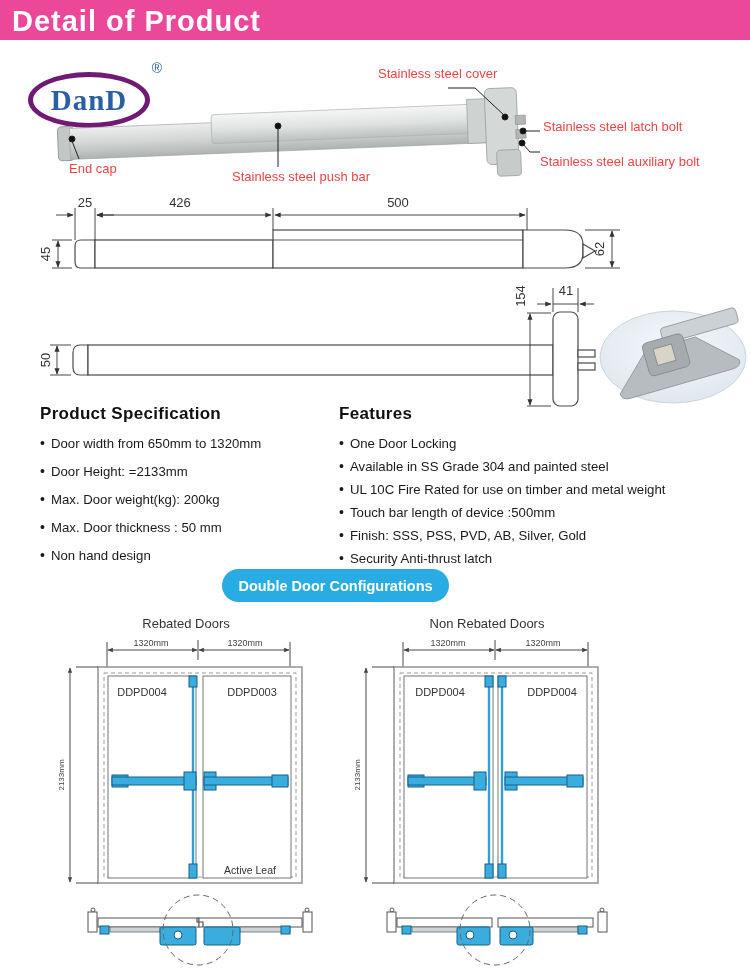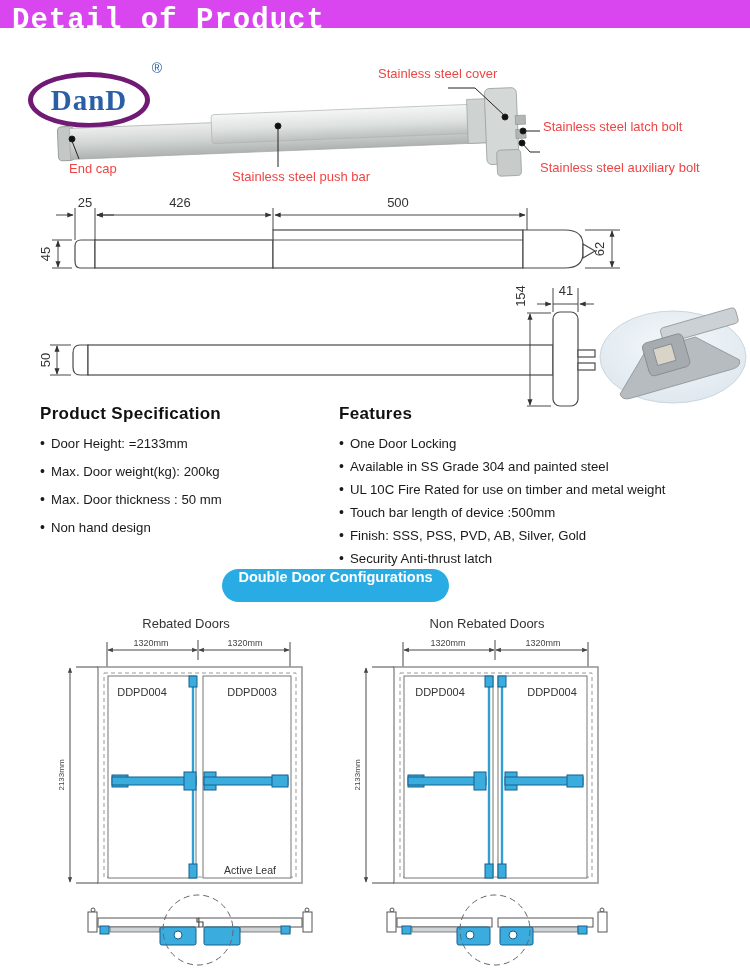--- a/index.html
+++ b/index.html
@@ -1,20 +1,20 @@
 <!DOCTYPE html>
 <html><head>
 <meta charset="utf-8">
 <style>
   html,body{margin:0;padding:0;}
   body{width:750px;height:975px;position:relative;background:#ffffff;
        font-family:"Liberation Sans",sans-serif;color:#1a1a1a;overflow:hidden;}
 
   
-  .banner{position:absolute;left:0;top:0;width:750px;height:28px;background:#d946ef;font-family:Liberation Mono, monospace;}
+  .banner{position:absolute;left:0;top:0;width:750px;height:40px;background:#ec4899;}
   .banner h1{margin:0;padding:2px 0 0 12px;font-size:29px;line-height:38px;
              font-weight:bold;color:#ffffff;letter-spacing:1px;}
 
   
   .logo-wrap{position:absolute;left:28px;top:72px;width:118px;height:50px;}
   .logo-ellipse{width:112px;height:46px;border:5px solid #701a75;border-radius:50%;
                 display:flex;align-items:center;justify-content:center;}
   .logo-text{font-family:"Liberation Serif",serif;font-weight:bold;font-size:29px;
              color:#2b5fa5;letter-spacing:1px;}
   .logo-reg{position:absolute;right:-16px;top:-12px;font-size:14px;color:#2b5fa5;}
@@ -44,21 +44,21 @@
   .textblock{position:absolute;}
   .textblock h3{margin:0 0 12px 0;font-size:17px;font-weight:bold;color:#111;letter-spacing:.3px;}
   .textblock ul{margin:0;padding:0;list-style:none;}
   .textblock li{position:relative;padding-left:11px;font-size:13.2px;color:#1a1a1a;}
   .textblock li:before{content:"\2022";position:absolute;left:0;top:-1px;font-size:14px;}
   .spec li{margin-bottom:13px;}
   .feat li{margin-bottom:8px;}
 
   
   .pill{position:absolute;left:222px;top:569px;width:227px;height:33px;background:#29abe4;
-        border-radius:17px;display:flex;align-items:flex-start;justify-content:center;
+        border-radius:17px;display:flex;align-items:center;justify-content:center;
         color:#fff;font-weight:bold;font-size:14.5px;cursor:pointer;}
 </style>
 </head>
 <body>
 
 <div class="banner">
   <h1>Detail of Product</h1>
 </div>
 
 <div class="logo-wrap">
@@ -100,21 +100,21 @@
       <circle cx="522" cy="88" r="3"></circle>
     <line x1="72" y1="86" x2="79" y2="104"></line>
       <circle cx="72" cy="84" r="3"></circle>
     <line x1="278" y1="73" x2="278" y2="112"></line>
       <circle cx="278" cy="71" r="3"></circle>
   </g>
 </svg>
 
 <div class="plabel" style="left:378px;top:66px">Stainless steel cover</div>
 <div class="plabel" style="left:543px;top:119px">Stainless steel latch bolt</div>
-<div class="plabel" style="left:540px;top:160px">Stainless steel auxiliary bolt</div>
+<div class="plabel" style="left:540px;top:154px">Stainless steel auxiliary bolt</div>
 <div class="plabel" style="left:69px;top:161px">End cap</div>
 <div class="plabel" style="left:232px;top:169px">Stainless steel push bar</div>
 
 <svg style="top:195px" width="750" height="92" viewBox="0 0 750 92">
   <defs>
     <marker id="a1" viewBox="0 0 10 10" refX="9" refY="5" markerWidth="9" markerHeight="7" orient="auto-start-reverse">
       <path d="M0,1 L10,5 L0,9 z" fill="#333"></path>
     </marker>
   </defs>
   <g>
@@ -188,20 +188,21 @@
       <path d="M612,98 L648,64 L700,64 L736,98 Q736,105 727,105 L621,105 Q612,105 612,98 Z" fill="#b7bcc1" stroke="#8f959a" stroke-width="0.8"></path>
       <rect x="646" y="56" width="42" height="34" rx="5" fill="#a6abb0" stroke="#82888d" stroke-width="0.8"></rect>
       <rect x="656" y="64" width="19" height="17" fill="#d9d4c8" stroke="#82888d" stroke-width="0.8"></rect>
     </g>
   </g>
 </svg>
 
 <div class="textblock spec" style="left:40px;top:404px;width:285px">
   <h3>Product Specification</h3>
   <ul>
+    <li>Door width from 650mm to 1320mm</li>
     <li>Door Height: =2133mm</li>
     <li>Max. Door weight(kg): 200kg</li>
     <li>Max. Door thickness : 50 mm</li>
     <li>Non hand design</li>
   </ul>
 </div>
 
 <div class="textblock feat" style="left:339px;top:404px;width:420px">
   <h3>Features</h3>
   <ul>

